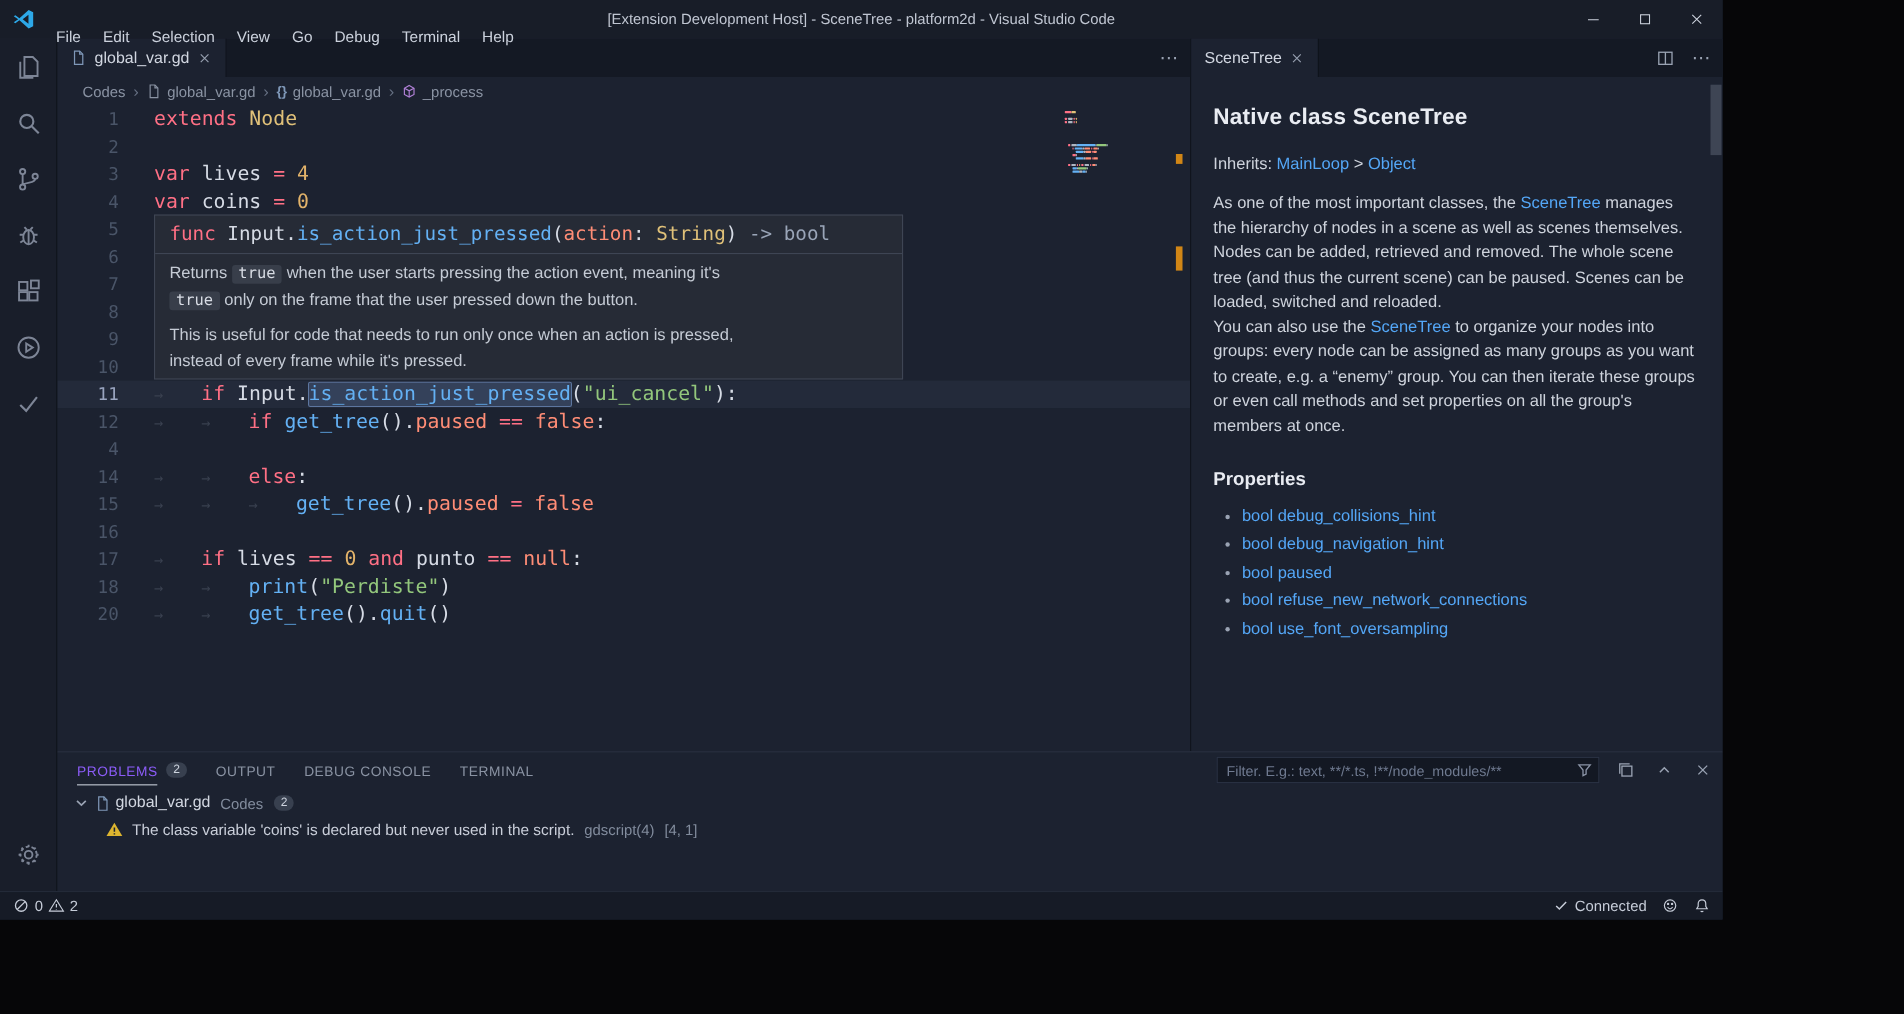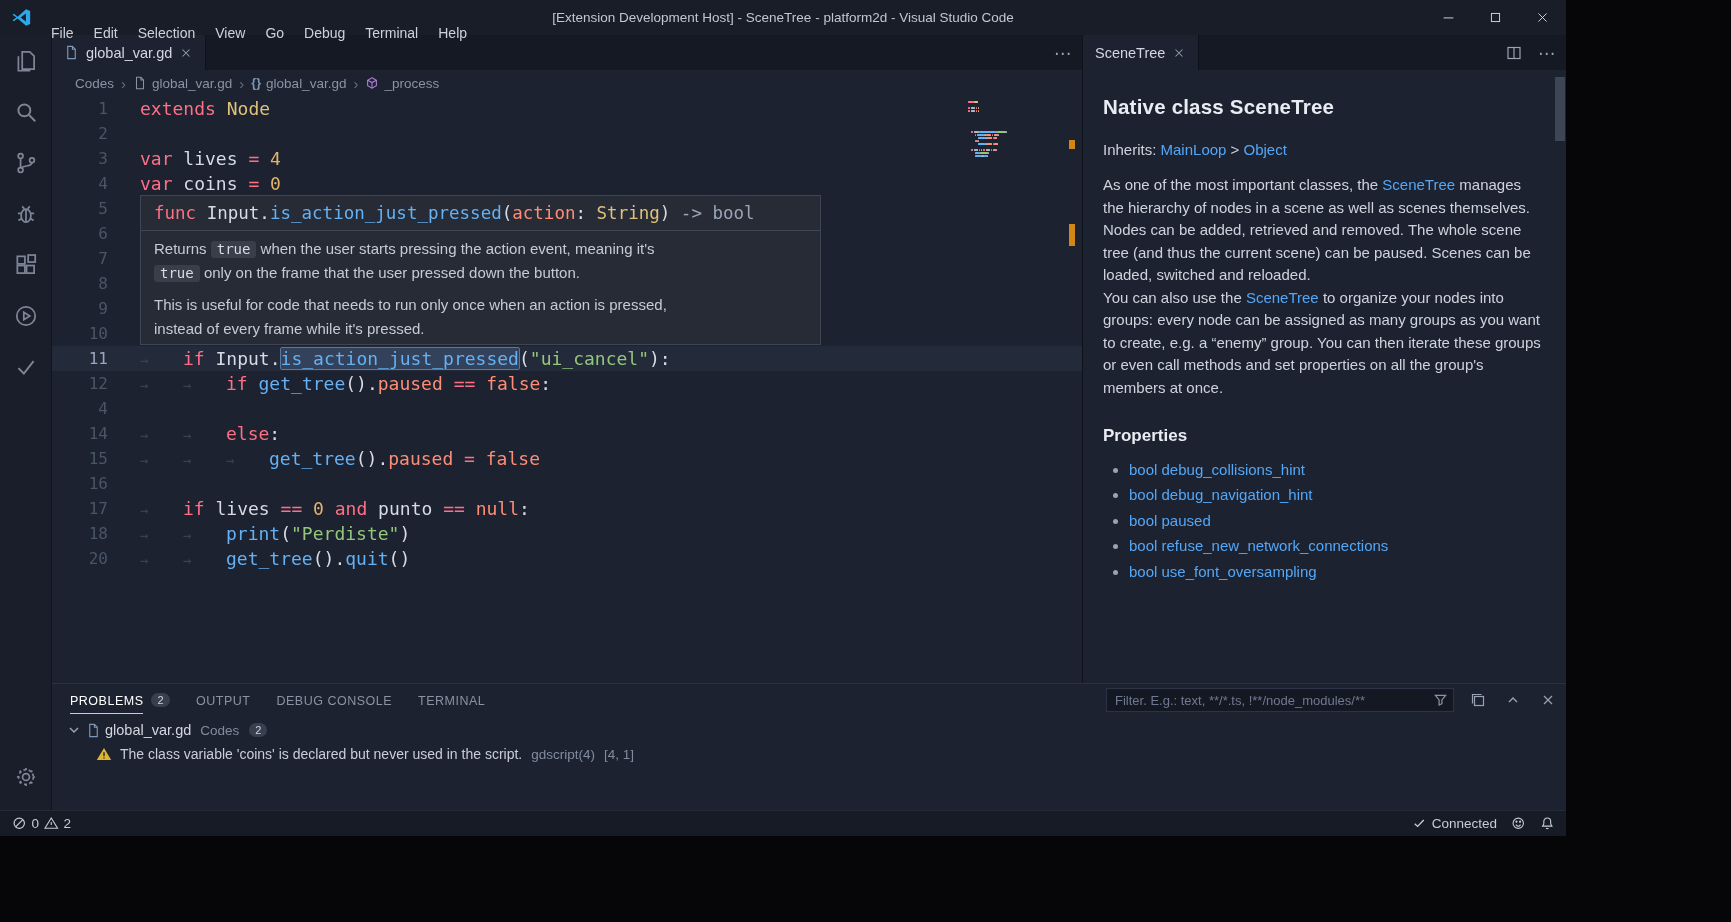--- a/index.html
+++ b/index.html
@@ -95,21 +95,21 @@
   .doc li { margin-bottom:6px; color:#9aa3b3; line-height:19.5px; }
   .doclink { color:#54a7f7; }
   .doc-sb { position:absolute; right:1px; top:36px; width:10px; bottom:0; }
   .doc-sb .thumb { width:100%; height:64px; margin-top:6px; background:rgba(151,160,180,0.28); }
 
   
   .panel { position:absolute; left:52px; top:683px; width:1514px; height:127px; background:#1c2230; border-top:1px solid #2a3140; }
   .panel-header { position:relative; height:32px; display:flex; align-items:center; padding-left:18px; gap:26px; }
   .ptab { font-size:12.5px; letter-spacing:0.5px; color:#8a93a3; display:flex; align-items:center; gap:8px; height:100%; }
   .ptab .lbl { padding:7px 0 5px; border-bottom:1px solid transparent; }
-  .ptab.active .lbl { color:#ffffff; border-bottom-color:#c6ccd8; }
+  .ptab.active .lbl { color:#8b5cf6; border-bottom-color:#c6ccd8; }
   .pbadge { background:#38404f; color:#cdd3de; font-size:11px; padding:1px 6px; border-radius:10px; }
   .panel-filter { position:absolute; right:112px; top:4px; width:348px; height:24px; }
   .panel-filter input { width:100%; height:100%; background:#131823; border:1px solid #2c3345; color:#aeb6c6; font-size:13px; padding:0 28px 0 8px; outline:none; font-family:"Liberation Sans", sans-serif; }
   .panel-filter input::placeholder { color:#6f7a90; }
   .pf-icon { position:absolute; right:6px; top:4px; color:#8a93a6; }
   .pf-icon svg { width:15px; height:15px; display:block; }
   .panel-actions { position:absolute; right:10px; top:0; height:32px; display:flex; align-items:center; gap:19px; color:#9aa3b3; }
   .panel-actions .icon svg { width:16px; height:16px; display:block; }
   .problems { padding-top:2px; font-size:14px; }
   .prow { height:24px; display:flex; align-items:center; color:#c9ced9; }

